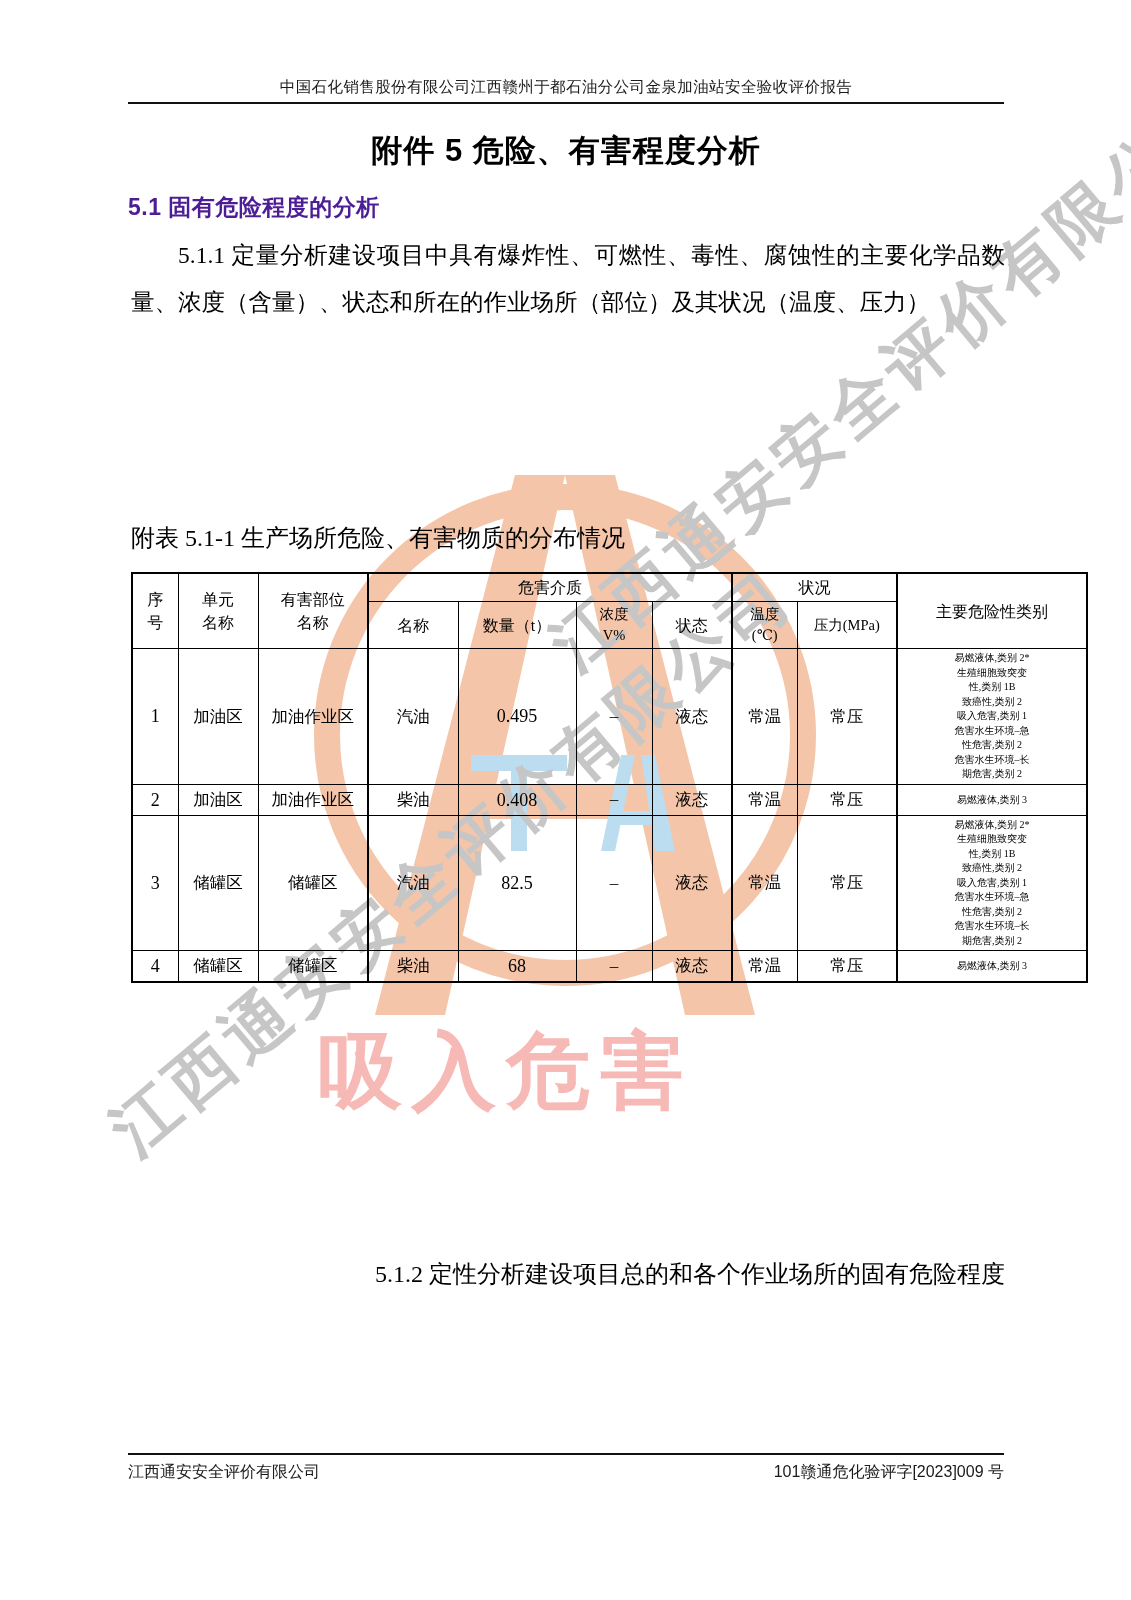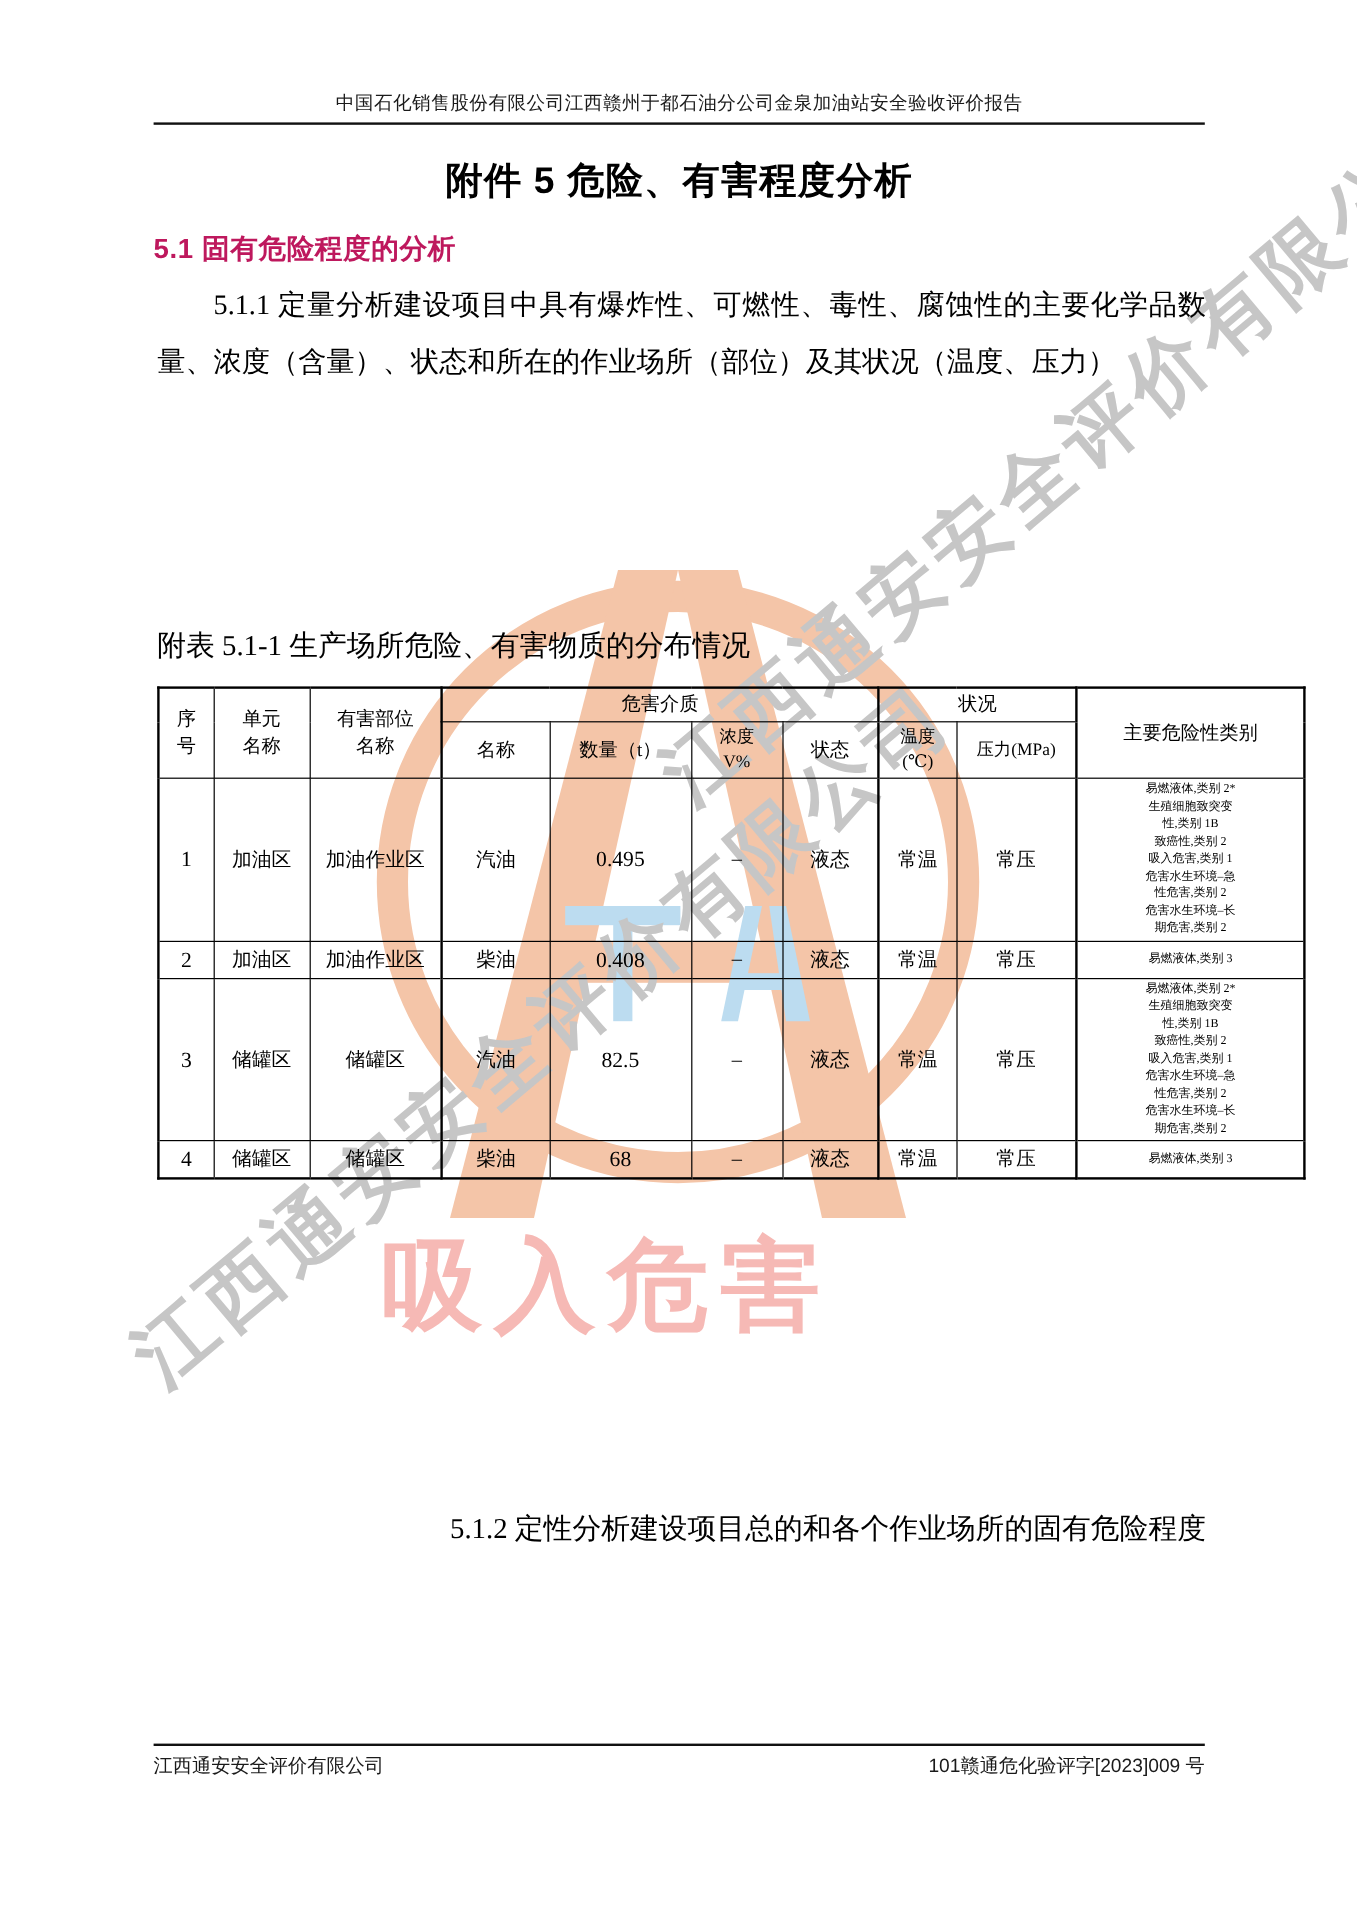--- a/index.html
+++ b/index.html
@@ -120,21 +120,21 @@
   }
 
   .section-heading {
     position: absolute;
     left: 128px;
     top: 192px;
     font-family: "Liberation Sans", "DejaVu Sans", sans-serif;
     font-weight: bold;
     font-size: 23px;
     letter-spacing: 0.5px;
-    color: #be185d;
+    color: #4c1d95;
     text-align: right;
   }
 
   .body-block {
     position: absolute;
     left: 131px;
     width: 874px;
     font-size: 23.5px;
     line-height: 47px;
     text-align: justify;

